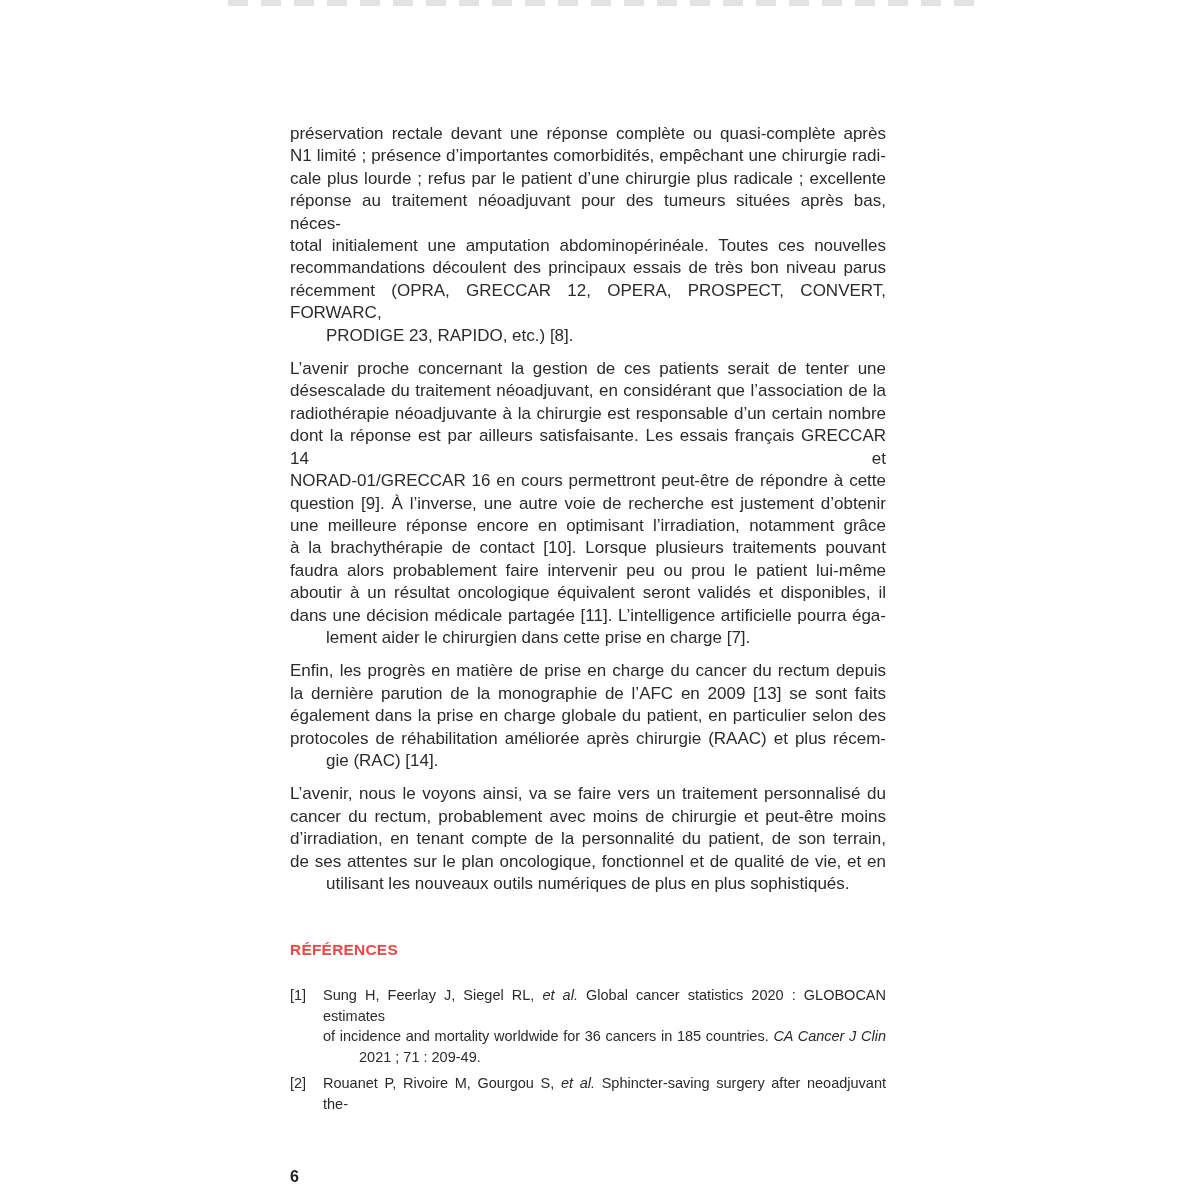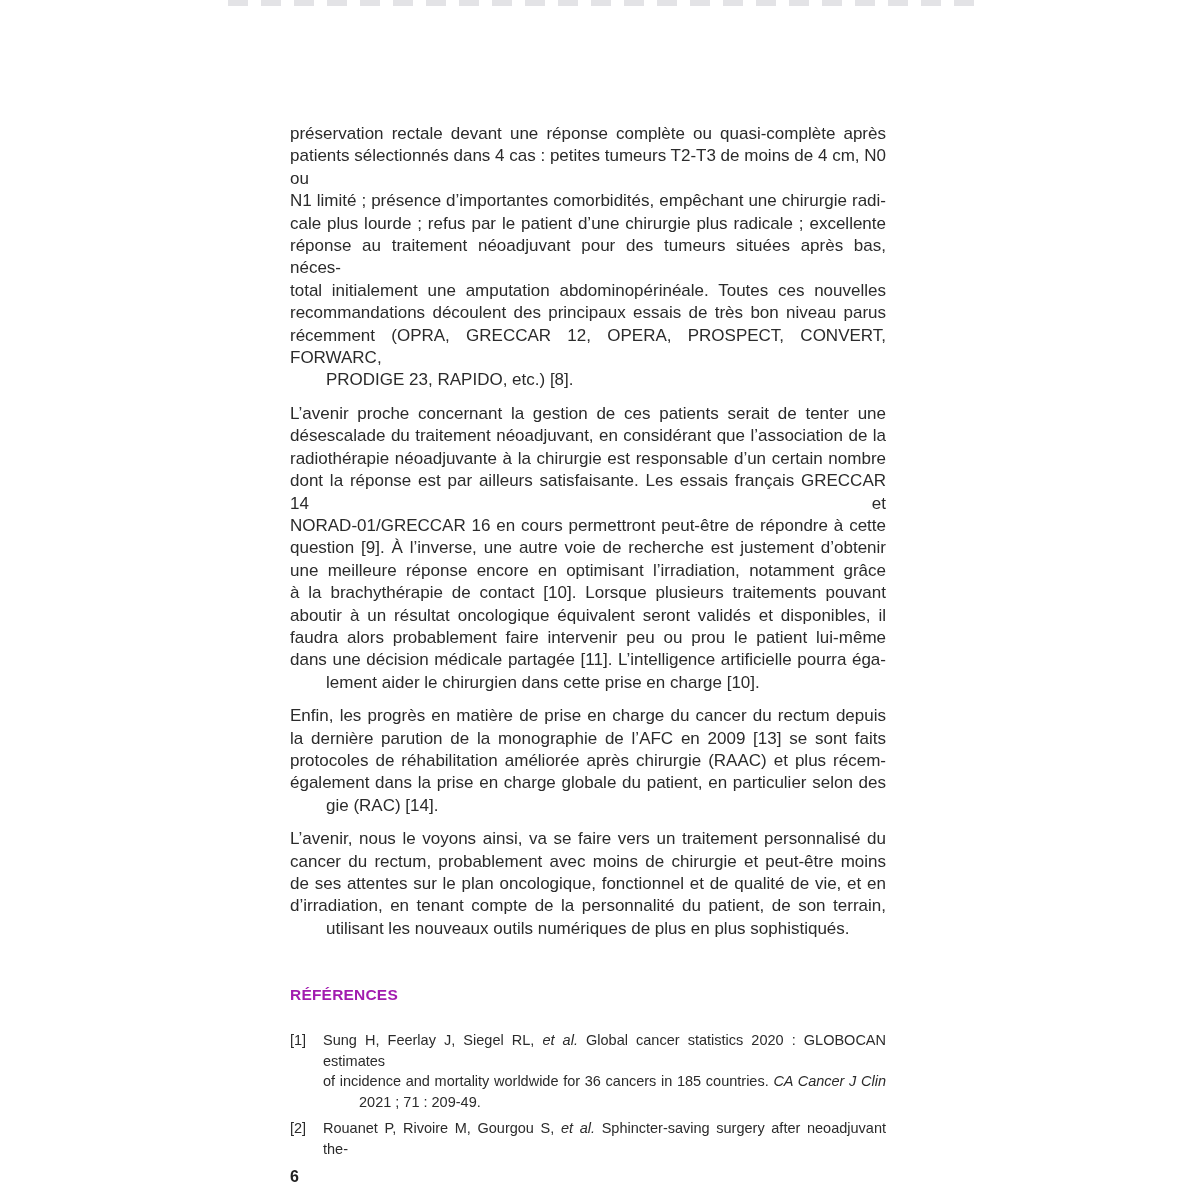--- a/index.html
+++ b/index.html
@@ -42,21 +42,21 @@
   }
   .line.last {
     text-align-last: left;
     margin-left: 36px;
   }
   .refs-heading {
     margin: 45px 0 25px 0;
     font-size: 15.5px;
     line-height: 20px;
     font-weight: bold;
-    color: #a21caf;
+    color: #ef4444;
     letter-spacing: 0.2px;
   }
   .ref-item {
     position: relative;
     padding-left: 33px;
     margin: 0 0 6px 0;
     font-size: 14.5px;
     line-height: 20.5px;
   }
   .ref-num {
@@ -76,55 +76,54 @@
 </head>
 <body>
 
 <div class="page">
   <div class="perforation"></div>
 
   <main class="column">
     <section id="paragraphs">
         <div class="paragraph">
           <div class="line">préservation rectale devant une réponse complète ou quasi-complète après</div>
-          <div class="line">patients sélectionnés dans 4 cas : petites tumeurs T2-T3 de moins de 4 cm, N0 ou</div>
           <div class="line">N1 limité ; présence d’importantes comorbidités, empêchant une chirurgie radi-</div>
           <div class="line">cale plus lourde ; refus par le patient d’une chirurgie plus radicale ; excellente</div>
           <div class="line">réponse au traitement néoadjuvant pour des tumeurs situées après bas, néces-</div>
           <div class="line">total initialement une amputation abdominopérinéale. Toutes ces nouvelles</div>
           <div class="line">recommandations découlent des principaux essais de très bon niveau parus</div>
           <div class="line">récemment (OPRA, GRECCAR 12, OPERA, PROSPECT, CONVERT, FORWARC,</div>
           <div class="line last">PRODIGE 23, RAPIDO, etc.) [8].</div>
         </div>
         <div class="paragraph">
           <div class="line">L’avenir proche concernant la gestion de ces patients serait de tenter une</div>
           <div class="line">désescalade du traitement néoadjuvant, en considérant que l’association de la</div>
           <div class="line">radiothérapie néoadjuvante à la chirurgie est responsable d’un certain nombre</div>
           <div class="line">dont la réponse est par ailleurs satisfaisante. Les essais français GRECCAR 14 et</div>
           <div class="line">NORAD-01/GRECCAR 16 en cours permettront peut-être de répondre à cette</div>
           <div class="line">question [9]. À l’inverse, une autre voie de recherche est justement d’obtenir</div>
           <div class="line">une meilleure réponse encore en optimisant l’irradiation, notamment grâce</div>
           <div class="line">à la brachythérapie de contact [10]. Lorsque plusieurs traitements pouvant</div>
+          <div class="line">faudra alors probablement faire intervenir peu ou prou le patient lui-même</div>
           <div class="line">aboutir à un résultat oncologique équivalent seront validés et disponibles, il</div>
-          <div class="line">faudra alors probablement faire intervenir peu ou prou le patient lui-même</div>
           <div class="line">dans une décision médicale partagée [11]. L’intelligence artificielle pourra éga-</div>
-          <div class="line last">lement aider le chirurgien dans cette prise en charge [10].</div>
+          <div class="line last">lement aider le chirurgien dans cette prise en charge [7].</div>
         </div>
         <div class="paragraph">
           <div class="line">Enfin, les progrès en matière de prise en charge du cancer du rectum depuis</div>
           <div class="line">la dernière parution de la monographie de l’AFC en 2009 [13] se sont faits</div>
+          <div class="line">également dans la prise en charge globale du patient, en particulier selon des</div>
           <div class="line">protocoles de réhabilitation améliorée après chirurgie (RAAC) et plus récem-</div>
-          <div class="line">également dans la prise en charge globale du patient, en particulier selon des</div>
           <div class="line last">gie (RAC) [14].</div>
         </div>
         <div class="paragraph">
           <div class="line">L’avenir, nous le voyons ainsi, va se faire vers un traitement personnalisé du</div>
           <div class="line">cancer du rectum, probablement avec moins de chirurgie et peut-être moins</div>
+          <div class="line">d’irradiation, en tenant compte de la personnalité du patient, de son terrain,</div>
           <div class="line">de ses attentes sur le plan oncologique, fonctionnel et de qualité de vie, et en</div>
-          <div class="line">d’irradiation, en tenant compte de la personnalité du patient, de son terrain,</div>
           <div class="line last">utilisant les nouveaux outils numériques de plus en plus sophistiqués.</div>
         </div>
       </section>
 
     <h2 class="refs-heading">RÉFÉRENCES</h2>
 
     <section id="references">
         <div class="ref-item">
           <span class="ref-num">[1]</span>
           <div class="line">Sung H, Feerlay J, Siegel RL, <i>et al.</i> Global cancer statistics 2020 : GLOBOCAN estimates</div>

